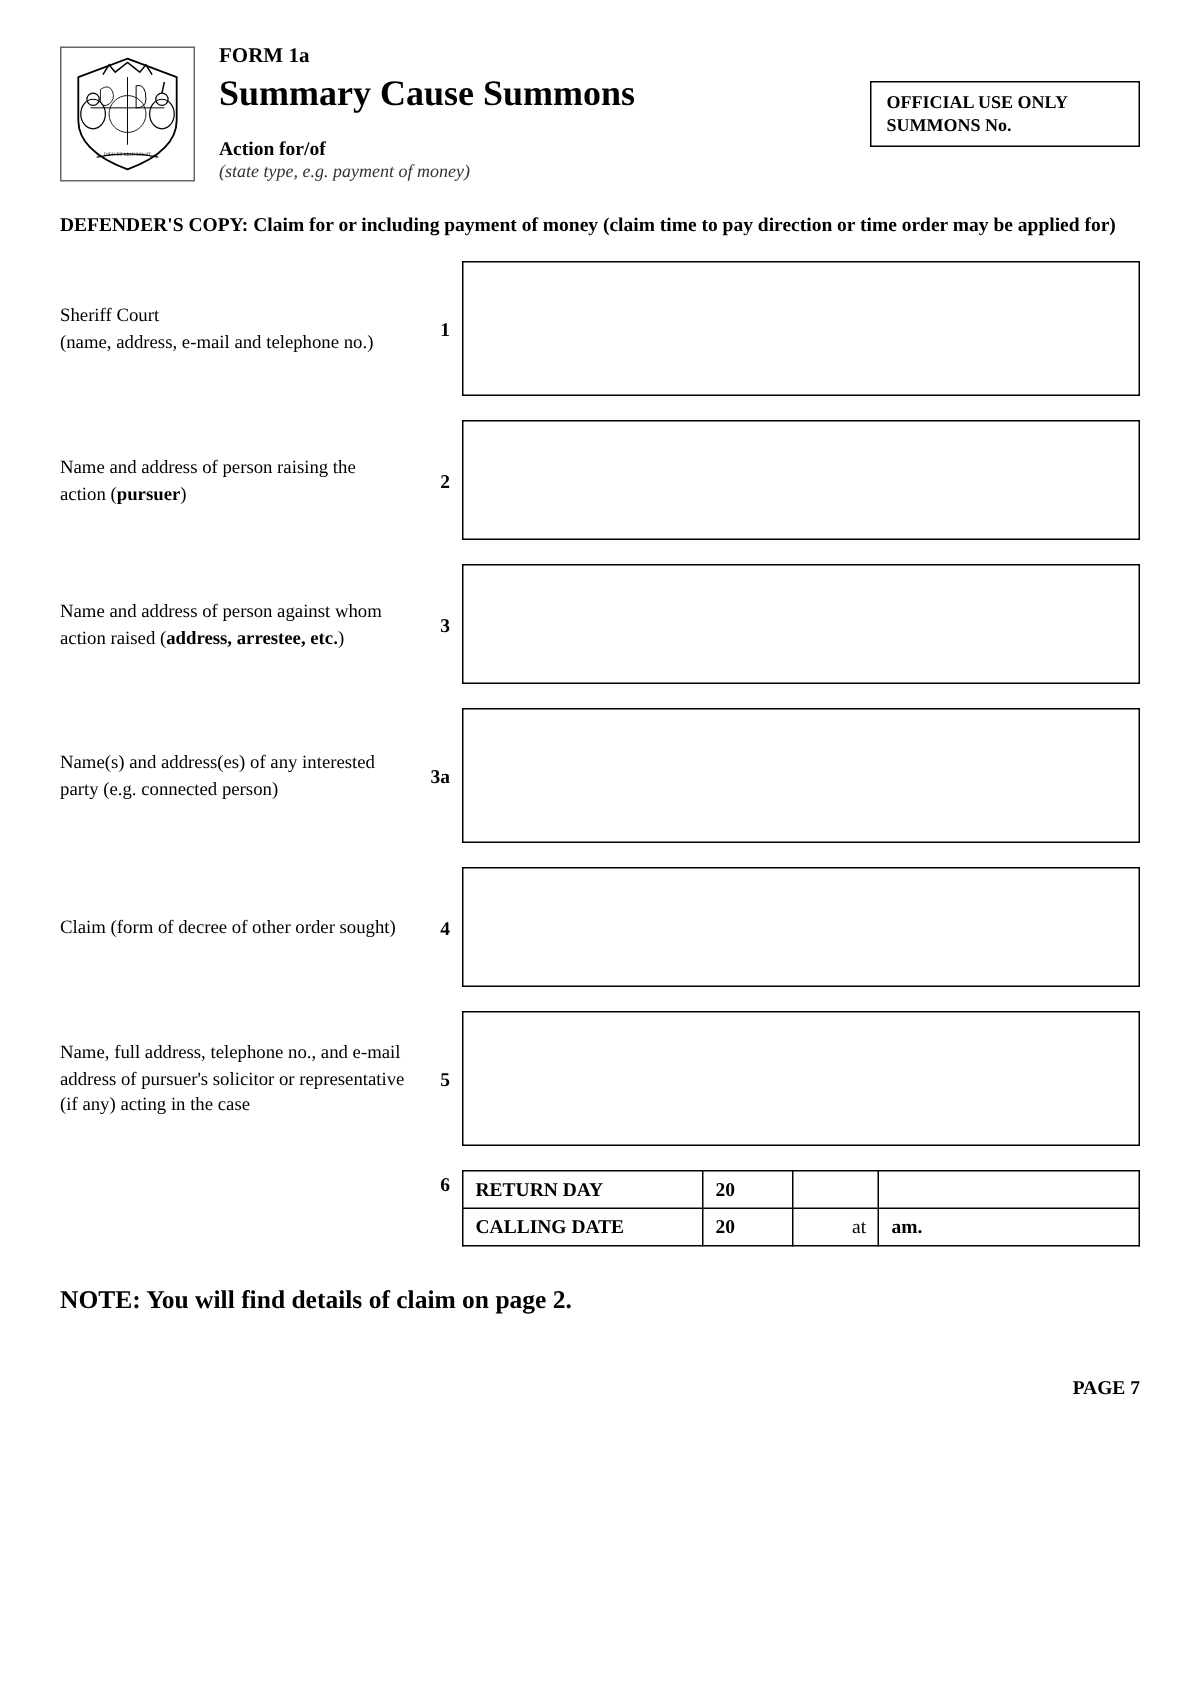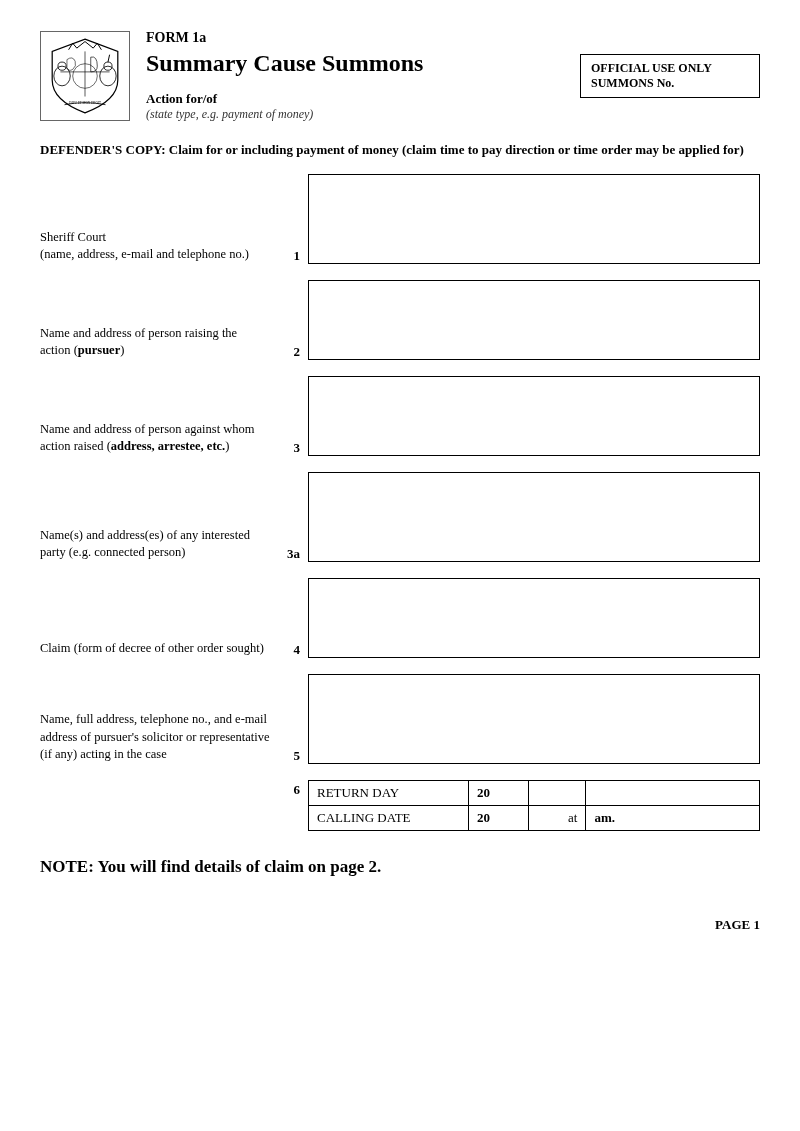--- a/index.html
+++ b/index.html
@@ -79,21 +79,21 @@
       margin-bottom: 14px;
       line-height: 1.5;
     }
 
     .form-rows {
       width: 100%;
     }
 
     .form-row {
       display: flex;
-      align-items: flex-end;
+      align-items: center;
       margin-bottom: 16px;
     }
 
     .field-label {
       width: 240px;
       flex-shrink: 0;
       font-size: 12.5px;
       padding-right: 10px;
       line-height: 1.4;
       padding-top: 2px;
@@ -150,21 +150,21 @@
       border-collapse: collapse;
     }
 
     .row-6-table td {
       padding: 4px 8px;
       font-size: 13px;
       border: 1px solid #000;
     }
 
     .row-6-table .label-cell {
-      font-weight: normal;
+      font-weight: bold;
       width: 160px;
     }
 
     .row-6-table .value-cell {
       font-weight: bold;
       width: 60px;
     }
 
     .row-6-table .at-cell {
       width: 40px;
@@ -310,13 +310,13 @@
         <td class="am-cell">am.</td>
       </tr>
     </tbody>
       </table>
   </div>
 
 </div>
 
 <div class="note">NOTE: You will find details of claim on page 2.</div>
 
-<div class="page-number">PAGE 1</div>
+<div class="page-number">PAGE 7</div>
 
 </body></html>

